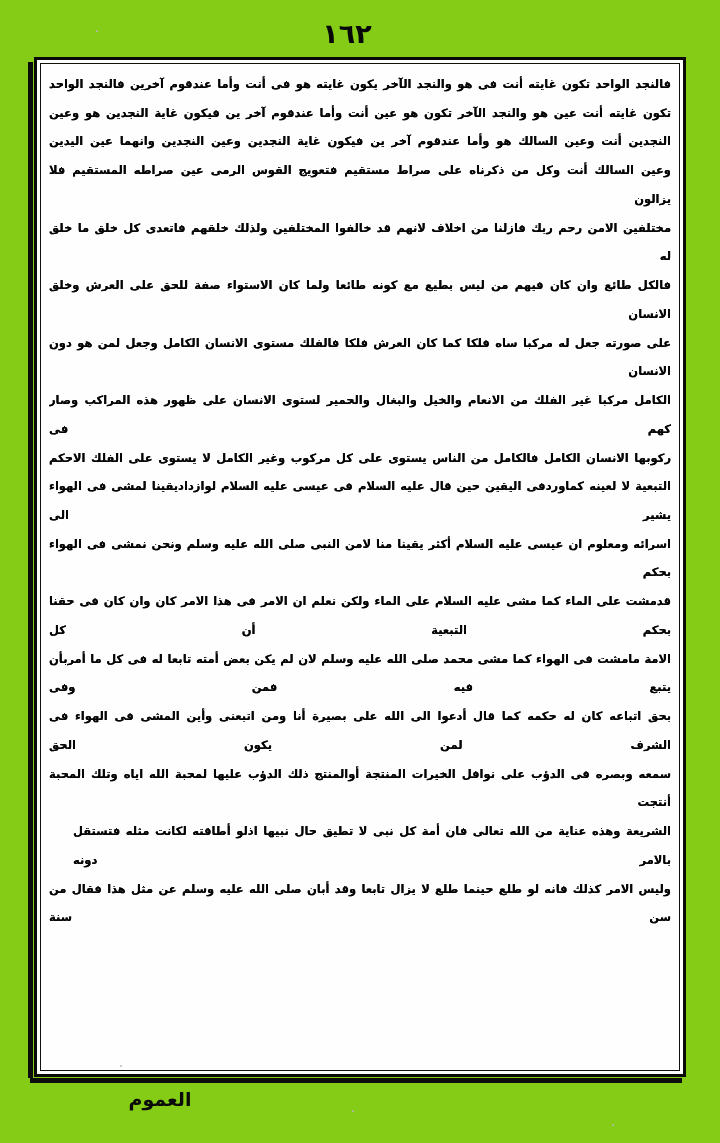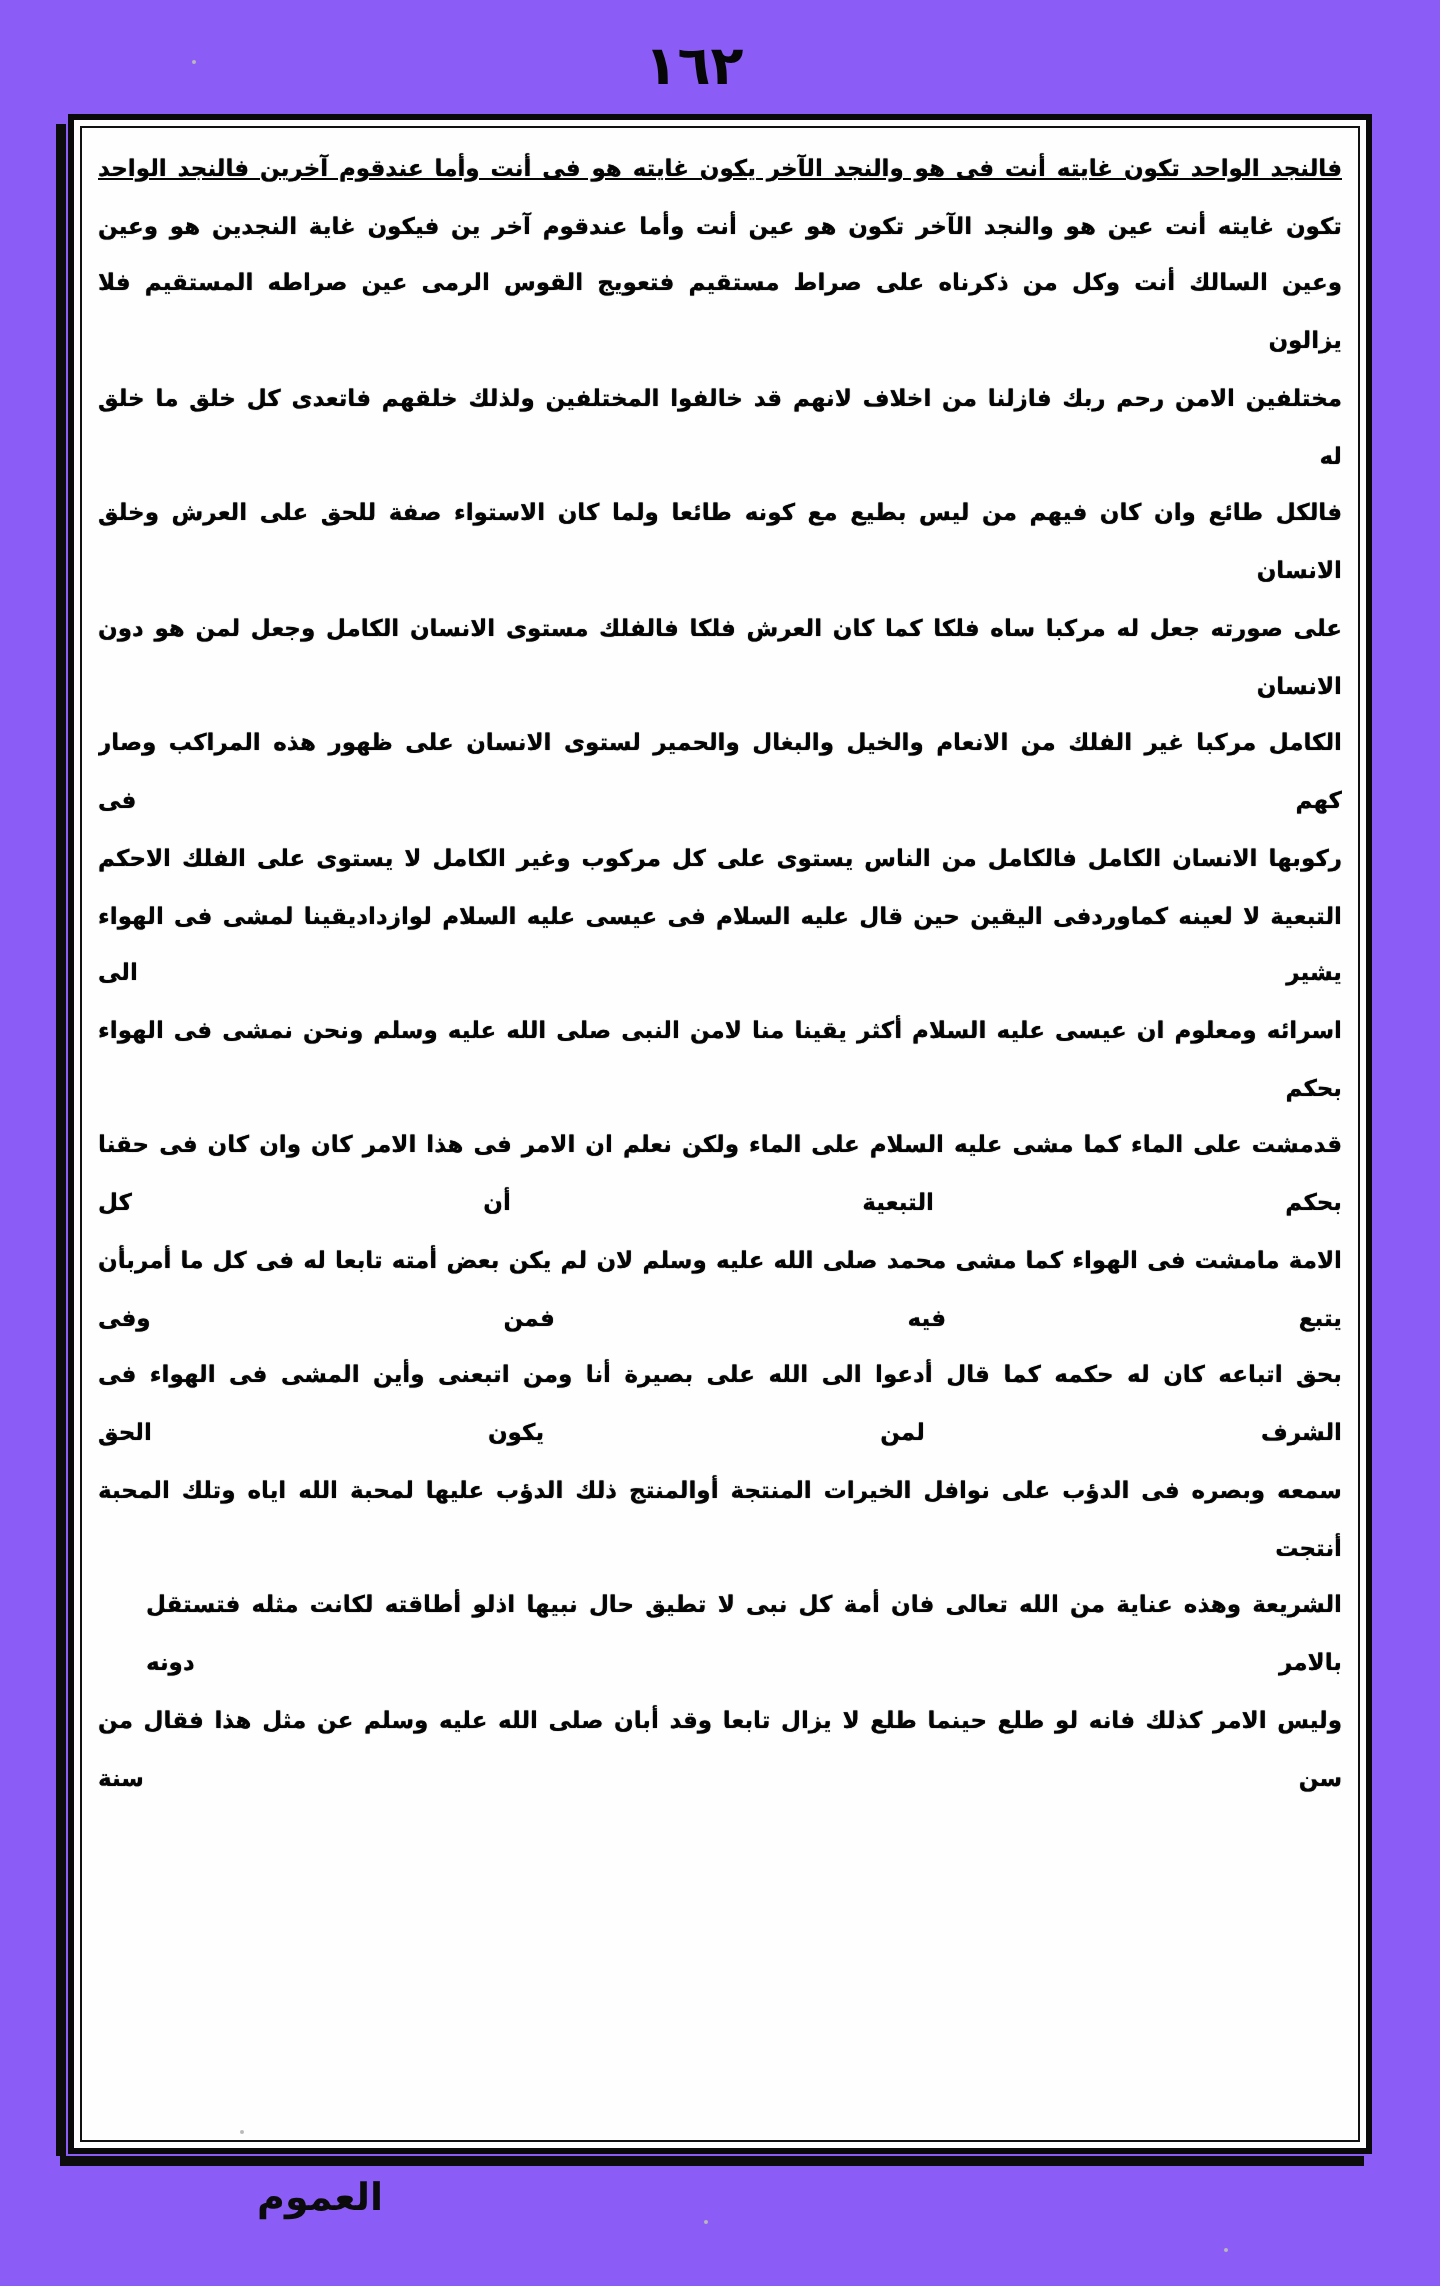--- a/index.html
+++ b/index.html
@@ -16,21 +16,21 @@
     font-family: "DejaVu Sans", sans-serif;
     
     background: #fdfdfc;
   }
 
   .scan-page {
     position: absolute;
     inset: 0;
     width: 720px;
     height: 1143px;
-    background: #8b5cf6;
+    background: #84cc16;
   }
 
   
   .folio {
     position: absolute;
     top: 18px;
     left: 0;
     right: 0;
     text-align: center;
     font-family: "DejaVu Sans", sans-serif;
@@ -110,21 +110,21 @@
   
   .text-line.stretch {
     display: block;
     text-align: justify;
     text-align-last: justify;
     white-space: normal;
     word-spacing: 0.5px;
   }
 
   
-  .text-line:first-child { margin-top: 2px; text-decoration: underline; }
+  .text-line:first-child { margin-top: 2px; }
 
   
   .catchword {
     position: absolute;
     top: 1088px;
     right: 0;
     left: 0;
     text-align: center;
     direction: rtl;
     font-family: "DejaVu Sans", sans-serif;
@@ -152,20 +152,21 @@
 
   <div class="frame-shadow-left"></div>
   <div class="frame-shadow-bottom"></div>
 
   <div class="text-frame">
     <div class="text-frame-inner">
       <div class="body-text">
 
       <div class="text-line stretch" style="line-height: 28.74px; font-size: 11.5px;">فالنجد الواحد تكون غايته أنت فى هو والنجد الآخر يكون غايته هو فى أنت وأما عندقوم آخرين فالنجد الواحد</div>
           <div class="text-line stretch" style="line-height: 28.74px; font-size: 11.5px;">تكون غايته أنت عين هو والنجد الآخر تكون هو عين أنت وأما عندقوم آخر ين فيكون غاية النجدين هو وعين</div>
+          <div class="text-line stretch" style="line-height: 28.74px; font-size: 11.5px;">النجدين أنت وعين السالك هو وأما عندقوم آخر ين فيكون غاية النجدين وعين النجدين وانهما عين اليدين</div>
           <div class="text-line stretch" style="line-height: 28.74px; font-size: 11.5px;">وعين السالك أنت وكل من ذكرناه على صراط مستقيم فتعويج القوس الرمى عين صراطه المستقيم فلا يزالون</div>
           <div class="text-line stretch" style="line-height: 28.74px; font-size: 11.5px;">مختلفين الامن رحم ربك فازلنا من اخلاف لانهم قد خالفوا المختلفين ولذلك خلقهم فاتعدى كل خلق ما خلق له</div>
           <div class="text-line stretch" style="line-height: 28.74px; font-size: 11.5px;">فالكل طائع وان كان فيهم من ليس بطيع مع كونه طائعا ولما كان الاستواء صفة للحق على العرش وخلق الانسان</div>
           <div class="text-line stretch" style="line-height: 28.74px; font-size: 11.5px;">على صورته جعل له مركبا ساه فلكا كما كان العرش فلكا فالفلك مستوى الانسان الكامل وجعل لمن هو دون الانسان</div>
           <div class="text-line stretch" style="line-height: 28.74px; font-size: 11.5px;">الكامل مركبا غير الفلك من الانعام والخيل والبغال والحمير لستوى الانسان على ظهور هذه المراكب وصار كهم فى</div>
           <div class="text-line stretch" style="line-height: 28.74px; font-size: 11.5px;">ركوبها الانسان الكامل فالكامل من الناس يستوى على كل مركوب وغير الكامل لا يستوى على الفلك الاحكم</div>
           <div class="text-line stretch" style="line-height: 28.74px; font-size: 11.5px;">التبعية لا لعينه كماوردفى اليقين حين قال عليه السلام فى عيسى عليه السلام لوازداديقينا لمشى فى الهواء يشير الى</div>
           <div class="text-line stretch" style="line-height: 28.74px; font-size: 11.5px;">اسرائه ومعلوم ان عيسى عليه السلام أكثر يقينا منا لامن النبى صلى الله عليه وسلم ونحن نمشى فى الهواء بحكم</div>
           <div class="text-line stretch" style="line-height: 28.74px; font-size: 11.5px;">قدمشت على الماء كما مشى عليه السلام على الماء ولكن نعلم ان الامر فى هذا الامر كان وان كان فى حقنا بحكم التبعية أن كل</div>
           <div class="text-line stretch" style="line-height: 28.74px; font-size: 11.5px;">الامة مامشت فى الهواء كما مشى محمد صلى الله عليه وسلم لان لم يكن بعض أمته تابعا له فى كل ما أمربأن يتبع فيه فمن وفى</div>

